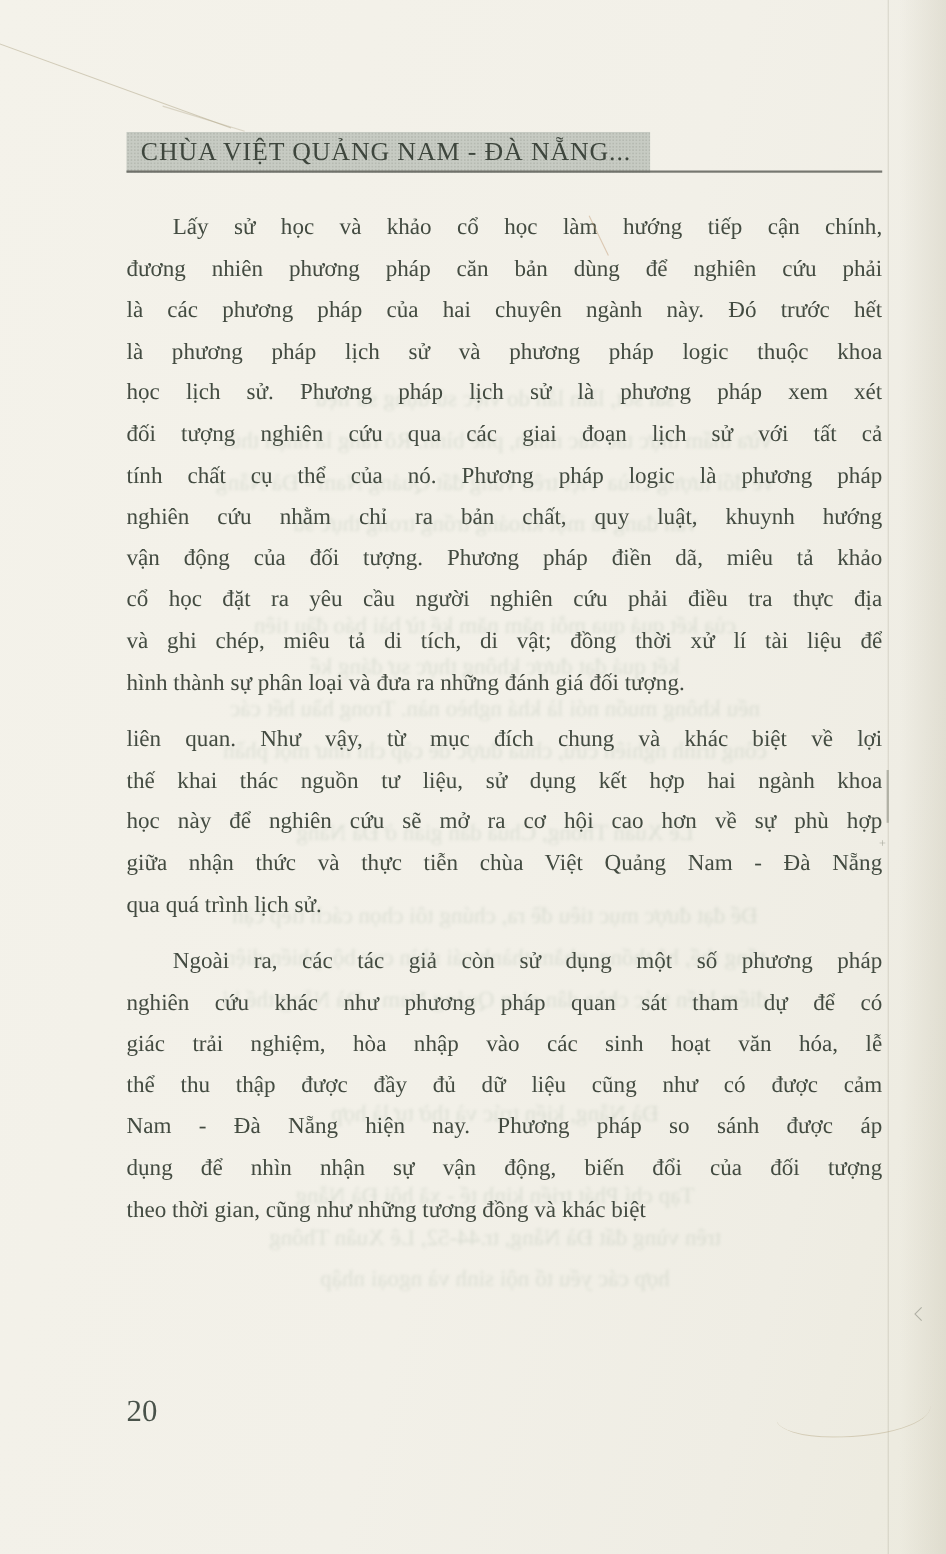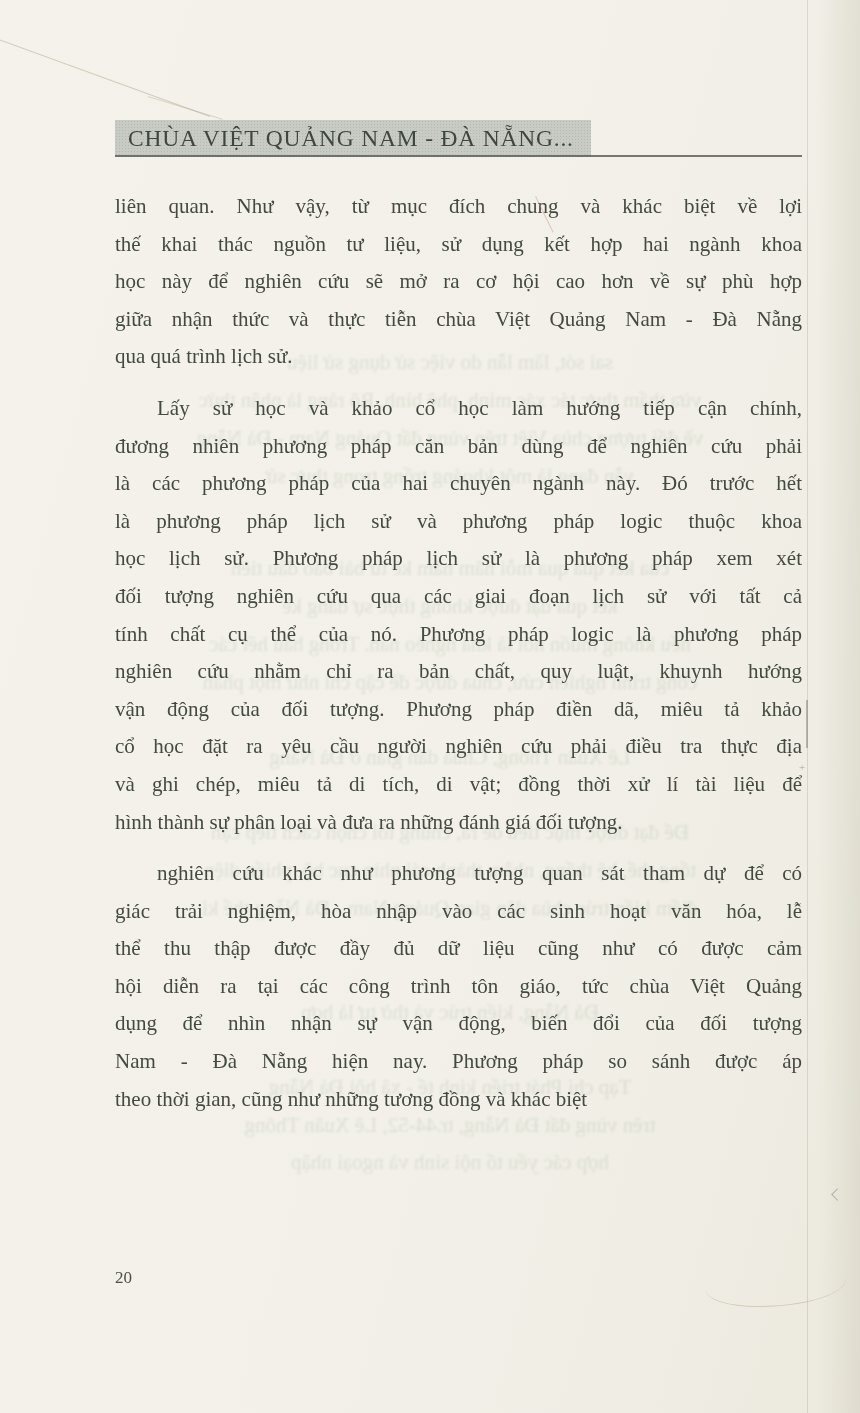--- a/index.html
+++ b/index.html
@@ -38,21 +38,21 @@
   .paragraph + .paragraph{margin-top:14px;}
   .line{
     text-align:justify;text-align-last:justify;
     height:37.6px;overflow:hidden;
   }
   .line:last-child{text-align-last:left;}
   .paragraph.indent .line:first-of-type{text-indent:42px;}
   
   .page-number{
     position:absolute;left:115px;top:1268px;
-    font-size:17px;color:#49524a;
+    font-size:28px;color:#49524a;
   }
   
   .bleedthrough-layer{position:absolute;inset:0;pointer-events:none;}
   .bleed-line{
     position:absolute;left:100px;width:700px;
     transform:scaleX(-1);
     color:#91a491;opacity:.22;
     filter:blur(1.3px);
     font-size:21px;white-space:nowrap;overflow:hidden;
     text-align:center;
@@ -126,51 +126,51 @@
       <div class="bleed-line" style="top: 1113px;">trên vùng đất Đà Nẵng, tr.44-52, Lê Xuân Thông</div>
       <div class="bleed-line" style="top: 1150px;">hợp các yếu tố nội sinh và ngoại nhập</div>
     </div>
 
   <div class="header-band">
     <span class="header-title">CHÙA VIỆT QUẢNG NAM - ĐÀ NẴNG...</span>
   </div>
   <div class="header-rule"></div>
 
   <div class="body-text">
-    <div class="paragraph">
-
-    <div class="line">liên quan. Như vậy, từ mục đích chung và khác biệt về lợi</div>
-        <div class="line">thế khai thác nguồn tư liệu, sử dụng kết hợp hai ngành khoa</div>
-        <div class="line">học này để nghiên cứu sẽ mở ra cơ hội cao hơn về sự phù hợp</div>
-        <div class="line">giữa nhận thức và thực tiễn chùa Việt Quảng Nam - Đà Nẵng</div>
-        <div class="line">qua quá trình lịch sử.</div>
-      </div>
     <div class="paragraph indent">
 
     <div class="line">Lấy sử học và khảo cổ học làm hướng tiếp cận chính,</div>
         <div class="line">đương nhiên phương pháp căn bản dùng để nghiên cứu phải</div>
         <div class="line">là các phương pháp của hai chuyên ngành này. Đó trước hết</div>
         <div class="line">là phương pháp lịch sử và phương pháp logic thuộc khoa</div>
         <div class="line">học lịch sử. Phương pháp lịch sử là phương pháp xem xét</div>
         <div class="line">đối tượng nghiên cứu qua các giai đoạn lịch sử với tất cả</div>
         <div class="line">tính chất cụ thể của nó. Phương pháp logic là phương pháp</div>
         <div class="line">nghiên cứu nhằm chỉ ra bản chất, quy luật, khuynh hướng</div>
         <div class="line">vận động của đối tượng. Phương pháp điền dã, miêu tả khảo</div>
         <div class="line">cổ học đặt ra yêu cầu người nghiên cứu phải điều tra thực địa</div>
         <div class="line">và ghi chép, miêu tả di tích, di vật; đồng thời xử lí tài liệu để</div>
         <div class="line">hình thành sự phân loại và đưa ra những đánh giá đối tượng.</div>
       </div>
+    <div class="paragraph">
+
+    <div class="line">liên quan. Như vậy, từ mục đích chung và khác biệt về lợi</div>
+        <div class="line">thế khai thác nguồn tư liệu, sử dụng kết hợp hai ngành khoa</div>
+        <div class="line">học này để nghiên cứu sẽ mở ra cơ hội cao hơn về sự phù hợp</div>
+        <div class="line">giữa nhận thức và thực tiễn chùa Việt Quảng Nam - Đà Nẵng</div>
+        <div class="line">qua quá trình lịch sử.</div>
+      </div>
     <div class="paragraph indent">
 
-        <div class="line">nghiên cứu khác như phương tượng quan sát tham dự để có</div>
+    <div class="line">Ngoài ra, các tác giả còn sử dụng một số phương pháp</div>
+        <div class="line">nghiên cứu khác như phương pháp quan sát tham dự để có</div>
         <div class="line">giác trải nghiệm, hòa nhập vào các sinh hoạt văn hóa, lễ</div>
         <div class="line">thể thu thập được đầy đủ dữ liệu cũng như có được cảm</div>
-        <div class="line">hội diễn ra tại các công trình tôn giáo, tức chùa Việt Quảng</div>
+        <div class="line">Nam - Đà Nẵng hiện nay. Phương pháp so sánh được áp</div>
         <div class="line">dụng để nhìn nhận sự vận động, biến đổi của đối tượng</div>
-        <div class="line">Nam - Đà Nẵng hiện nay. Phương pháp so sánh được áp</div>
         <div class="line">theo thời gian, cũng như những tương đồng và khác biệt</div>
       </div>
   </div>
 
   <div class="page-number">20</div>
 
   <div class="artifact crease-topleft"></div>
   <div class="artifact crease-topleft-b"></div>
   <div class="artifact scratch-mid"></div>
   <div class="artifact crease-right"></div>

